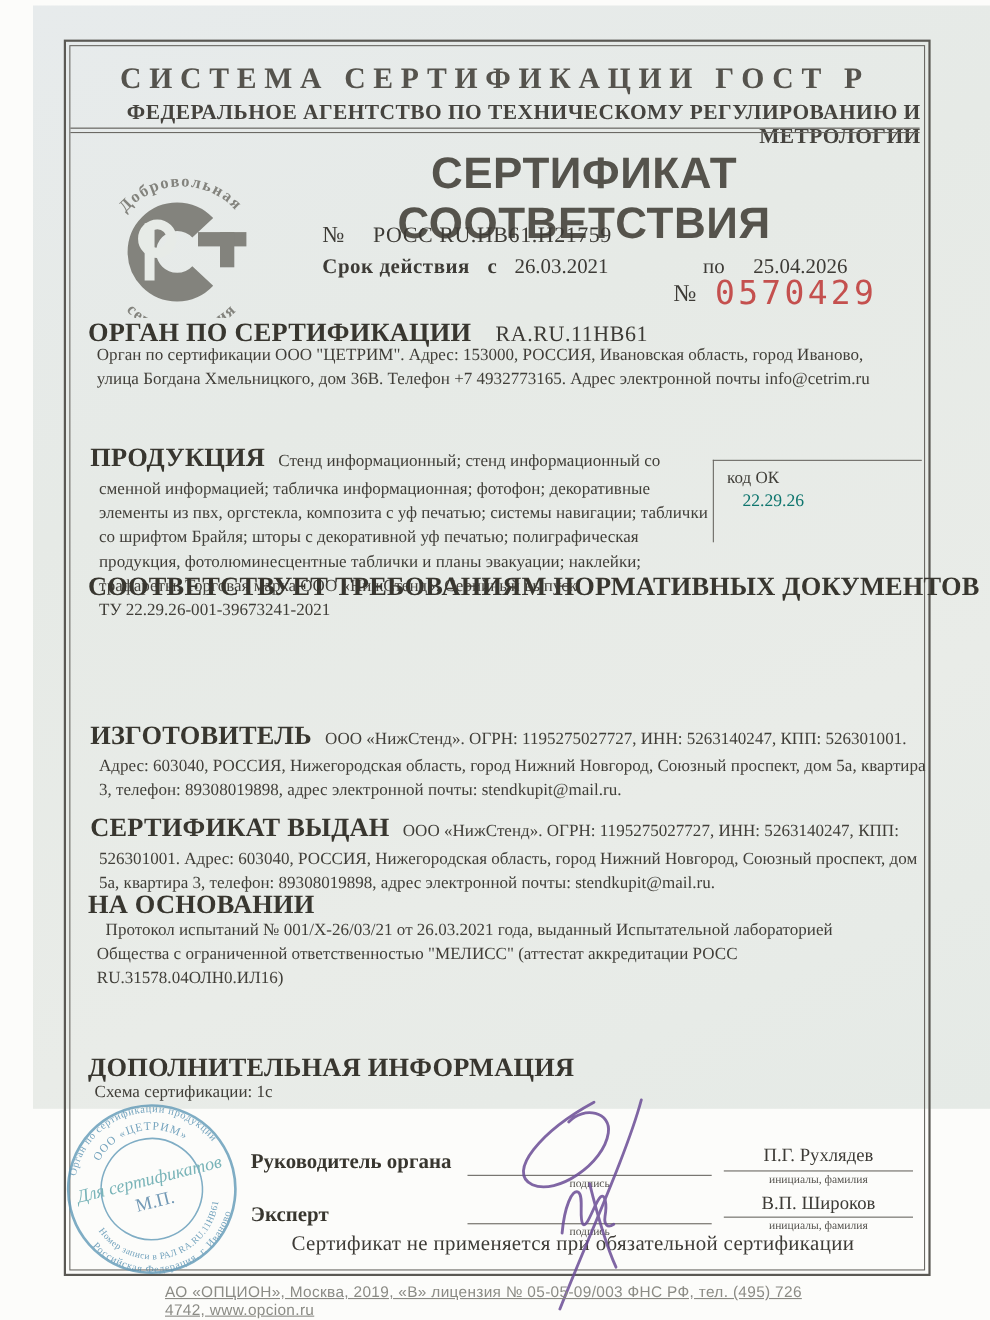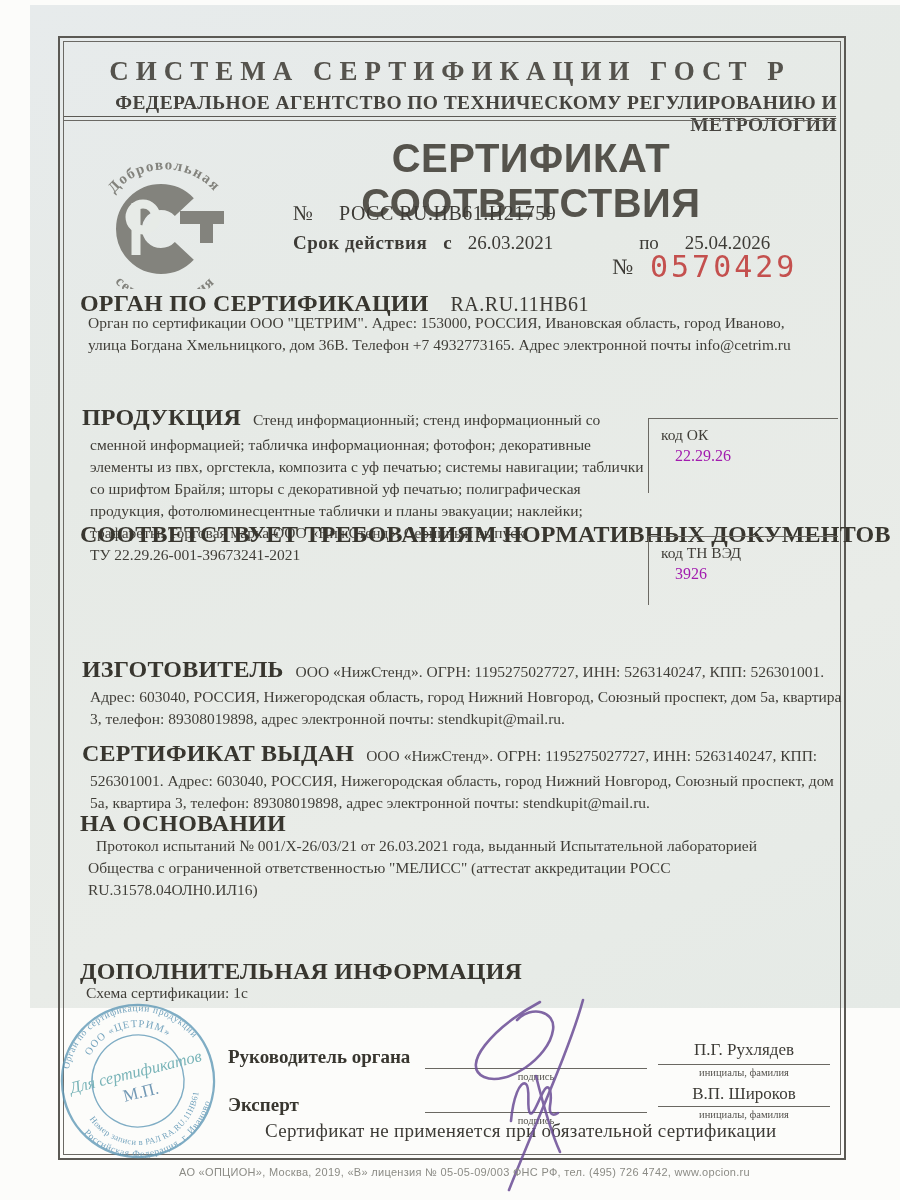--- a/index.html
+++ b/index.html
@@ -28,28 +28,28 @@
   .blank-no{left:612px;top:254px;font-size:22px;color:#3d3b36;}
   .blank-num{left:650px;top:249px;font-family:"DejaVu Sans Mono",monospace;font-size:30px;
              letter-spacing:3px;color:#c4504e;}
   .h{font-weight:bold;font-size:24px;color:#38362f;letter-spacing:0.2px;}
   .reg{font-size:20px;color:#3d3b36;margin-left:22px;letter-spacing:0.5px;}
   .para{font-size:15.5px;line-height:1.42;color:#403e38;margin:0;}
   .hang{padding-left:8px;text-indent:-8px;}
   .h-inline{margin-right:12px;}
   .codebox{border-top:1.4px solid #6b6963;border-left:1.4px solid #6b6963;padding:7px 12px;}
   .codebox .clabel{font-size:15.5px;color:#403e38;}
-  .codebox .cval{font-size:16px;color:#a21caf;padding-left:14px;margin-top:3px;}
+  .codebox .cval{font-size:16px;color:#0f766e;padding-left:14px;margin-top:3px;}
   .sigline{height:0;border-bottom:1.2px solid #6a6862;}
   .sigcap{font-size:10.5px;color:#55534e;text-align:center;}
   .signame{font-size:17px;color:#3d3b36;text-align:center;}
   .siglabel{font-weight:bold;font-size:19px;color:#38362f;}
   .footnote{font-size:19px;color:#3d3b36;letter-spacing:0.3px;}
-  .footer{left:150px;top:1166px;width:600px;text-align:right;font-size:11px;color:#8b8b85;letter-spacing:0.3px;
-          font-family:"Liberation Sans",sans-serif;}
+  .footer{left:150px;top:1166px;width:600px;text-align:left;font-size:14px;color:#8b8b85;letter-spacing:0.3px;
+          font-family:"Liberation Sans",sans-serif;text-decoration:underline;}
   svg text{font-family:"Liberation Serif",serif;}
   .ink{position:absolute;left:0;top:0;pointer-events:none;}
 </style>
 </head>
 <body>
 
 <div class="page">
   <div class="paper abs"></div>
   <div class="frame abs"></div>
 
@@ -97,24 +97,20 @@
   <p class="abs para hang" style="left:82px;top:400px;width:560px;">
     <span class="h h-inline">ПРОДУКЦИЯ</span><span>Стенд информационный; стенд информационный со сменной информацией; табличка информационная; фотофон; декоративные элементы из пвх, оргстекла, композита с уф печатью; системы навигации; таблички со шрифтом Брайля; шторы с декоративной уф печатью; полиграфическая продукция, фотолюминесцентные таблички и планы эвакуации; наклейки; трафареты. Торговая марка ООО «НижСтенд». Серийный выпуск.</span>
   </p>
   <div class="abs codebox" style="left:648px;top:418px;width:165px;height:60px;">
     <div class="clabel">код ОК</div>
     <div class="cval">22.29.26</div>
   </div>
 
   <div class="abs h" style="left:80px;top:521px;">СООТВЕТСТВУЕТ ТРЕБОВАНИЯМ НОРМАТИВНЫХ ДОКУМЕНТОВ</div>
   <div class="abs para" style="left:90px;top:544px;">ТУ 22.29.26-001-39673241-2021</div>
-  <div class="abs codebox" style="left:648px;top:536px;width:165px;height:54px;">
-    <div class="clabel">код ТН ВЭД</div>
-    <div class="cval">3926</div>
-  </div>
 
   <p class="abs para hang" style="left:82px;top:652px;width:752px;">
     <span class="h h-inline">ИЗГОТОВИТЕЛЬ</span><span>ООО «НижСтенд». ОГРН: 1195275027727, ИНН: 5263140247, КПП: 526301001. Адрес: 603040, РОССИЯ, Нижегородская область, город Нижний Новгород, Союзный проспект, дом 5а, квартира 3, телефон: 89308019898, адрес электронной почты: stendkupit@mail.ru.</span>
   </p>
 
   <p class="abs para hang" style="left:82px;top:736px;width:756px;">
     <span class="h h-inline">СЕРТИФИКАТ ВЫДАН</span><span>ООО «НижСтенд». ОГРН: 1195275027727, ИНН: 5263140247, КПП: 526301001. Адрес: 603040, РОССИЯ, Нижегородская область, город Нижний Новгород, Союзный проспект, дом 5а, квартира 3, телефон: 89308019898, адрес электронной почты: stendkupit@mail.ru.</span>
   </p>
 
   <div class="abs h" style="left:80px;top:810px;">НА ОСНОВАНИИ</div>

